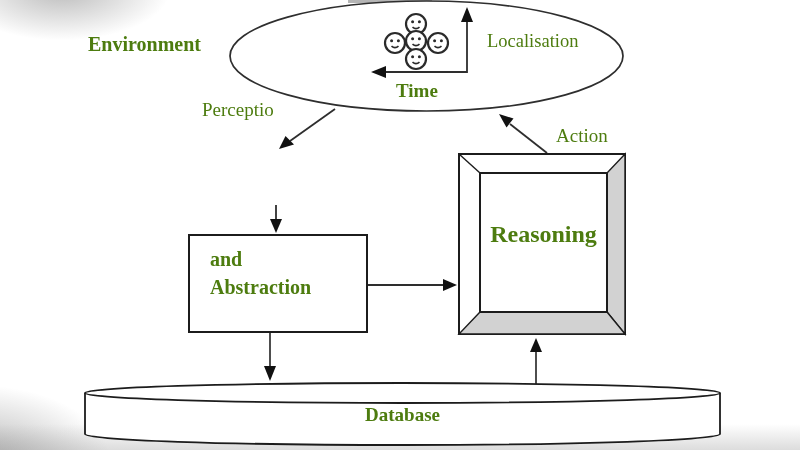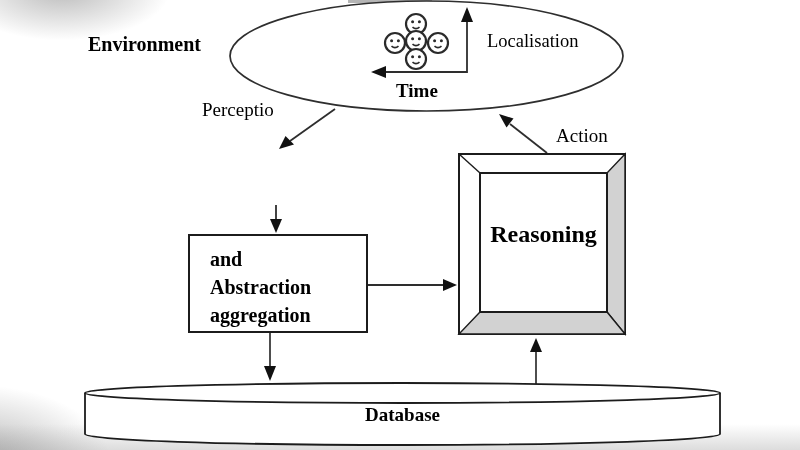--- a/index.html
+++ b/index.html
@@ -1,20 +1,20 @@
 <!DOCTYPE html>
 <html><head>
 <meta charset="utf-8">
 <style>
   html,body{margin:0;padding:0;background:#ffffff;}
   .stage{
     position:relative;width:800px;height:450px;overflow:hidden;
     background:#ffffff;
     font-family:"Liberation Serif","DejaVu Serif",serif;
-    color:#000000;
+    color:#4d7c0f;
   }
   .abs{position:absolute;}
   
   .vig-tl{left:0;top:0;width:190px;height:80px;
     background:radial-gradient(ellipse 150px 70px at 62px -10px, rgba(105,105,105,.45), rgba(105,105,105,0) 72%);}
   .vig-bl{left:0;bottom:0;width:220px;height:120px;
     background:radial-gradient(ellipse 180px 100px at -25px 130px, rgba(105,105,105,.5), rgba(105,105,105,0) 75%);}
   .strip-bottom{left:0;bottom:0;width:800px;height:26px;
     background:linear-gradient(to top, rgba(140,140,140,.30), rgba(140,140,140,0));}
   .smear-top{left:348px;top:0;width:84px;height:3px;background:rgba(120,120,120,.55);}
@@ -144,20 +144,19 @@
   <div class="lbl bold lbl-time">Time</div>
 
   <div class="lbl lbl-perception">Perceptio</div>
 
   <div class="lbl lbl-action">Action</div>
 
 
   <div class="node abstraction-box">
     <div>and</div>
     <div>Abstraction</div>
-    <div>aggregation</div>
   </div>
 
   <div class="reasoning-label">Reasoning</div>
 
   <div class="database-label">Database</div>
 
 </div>
 
 </body></html>

